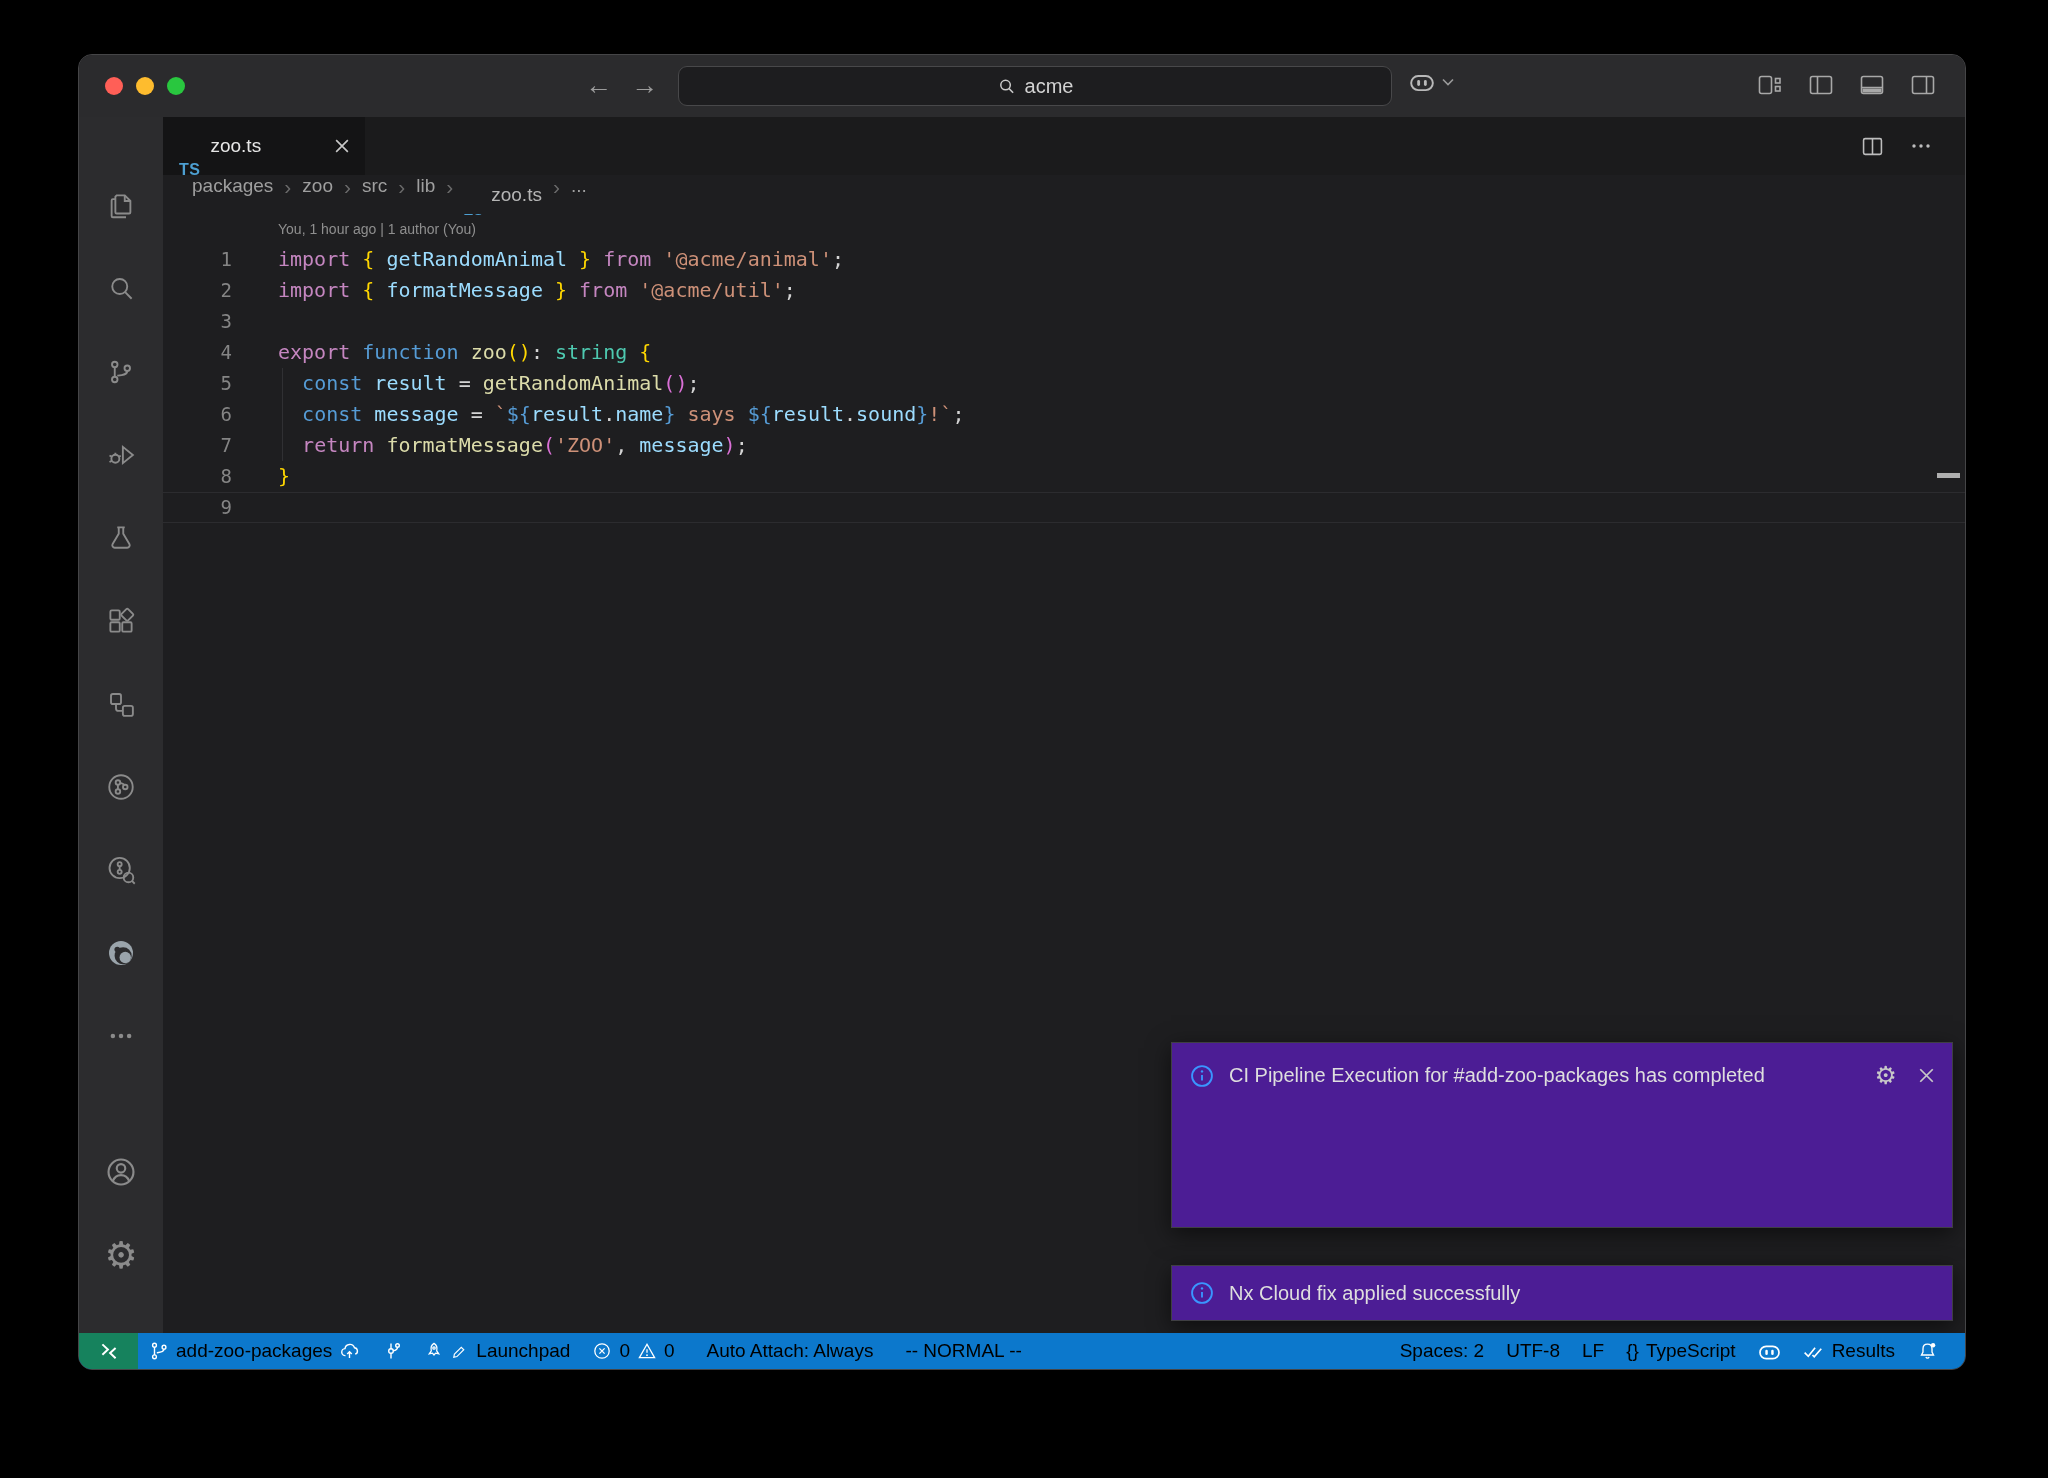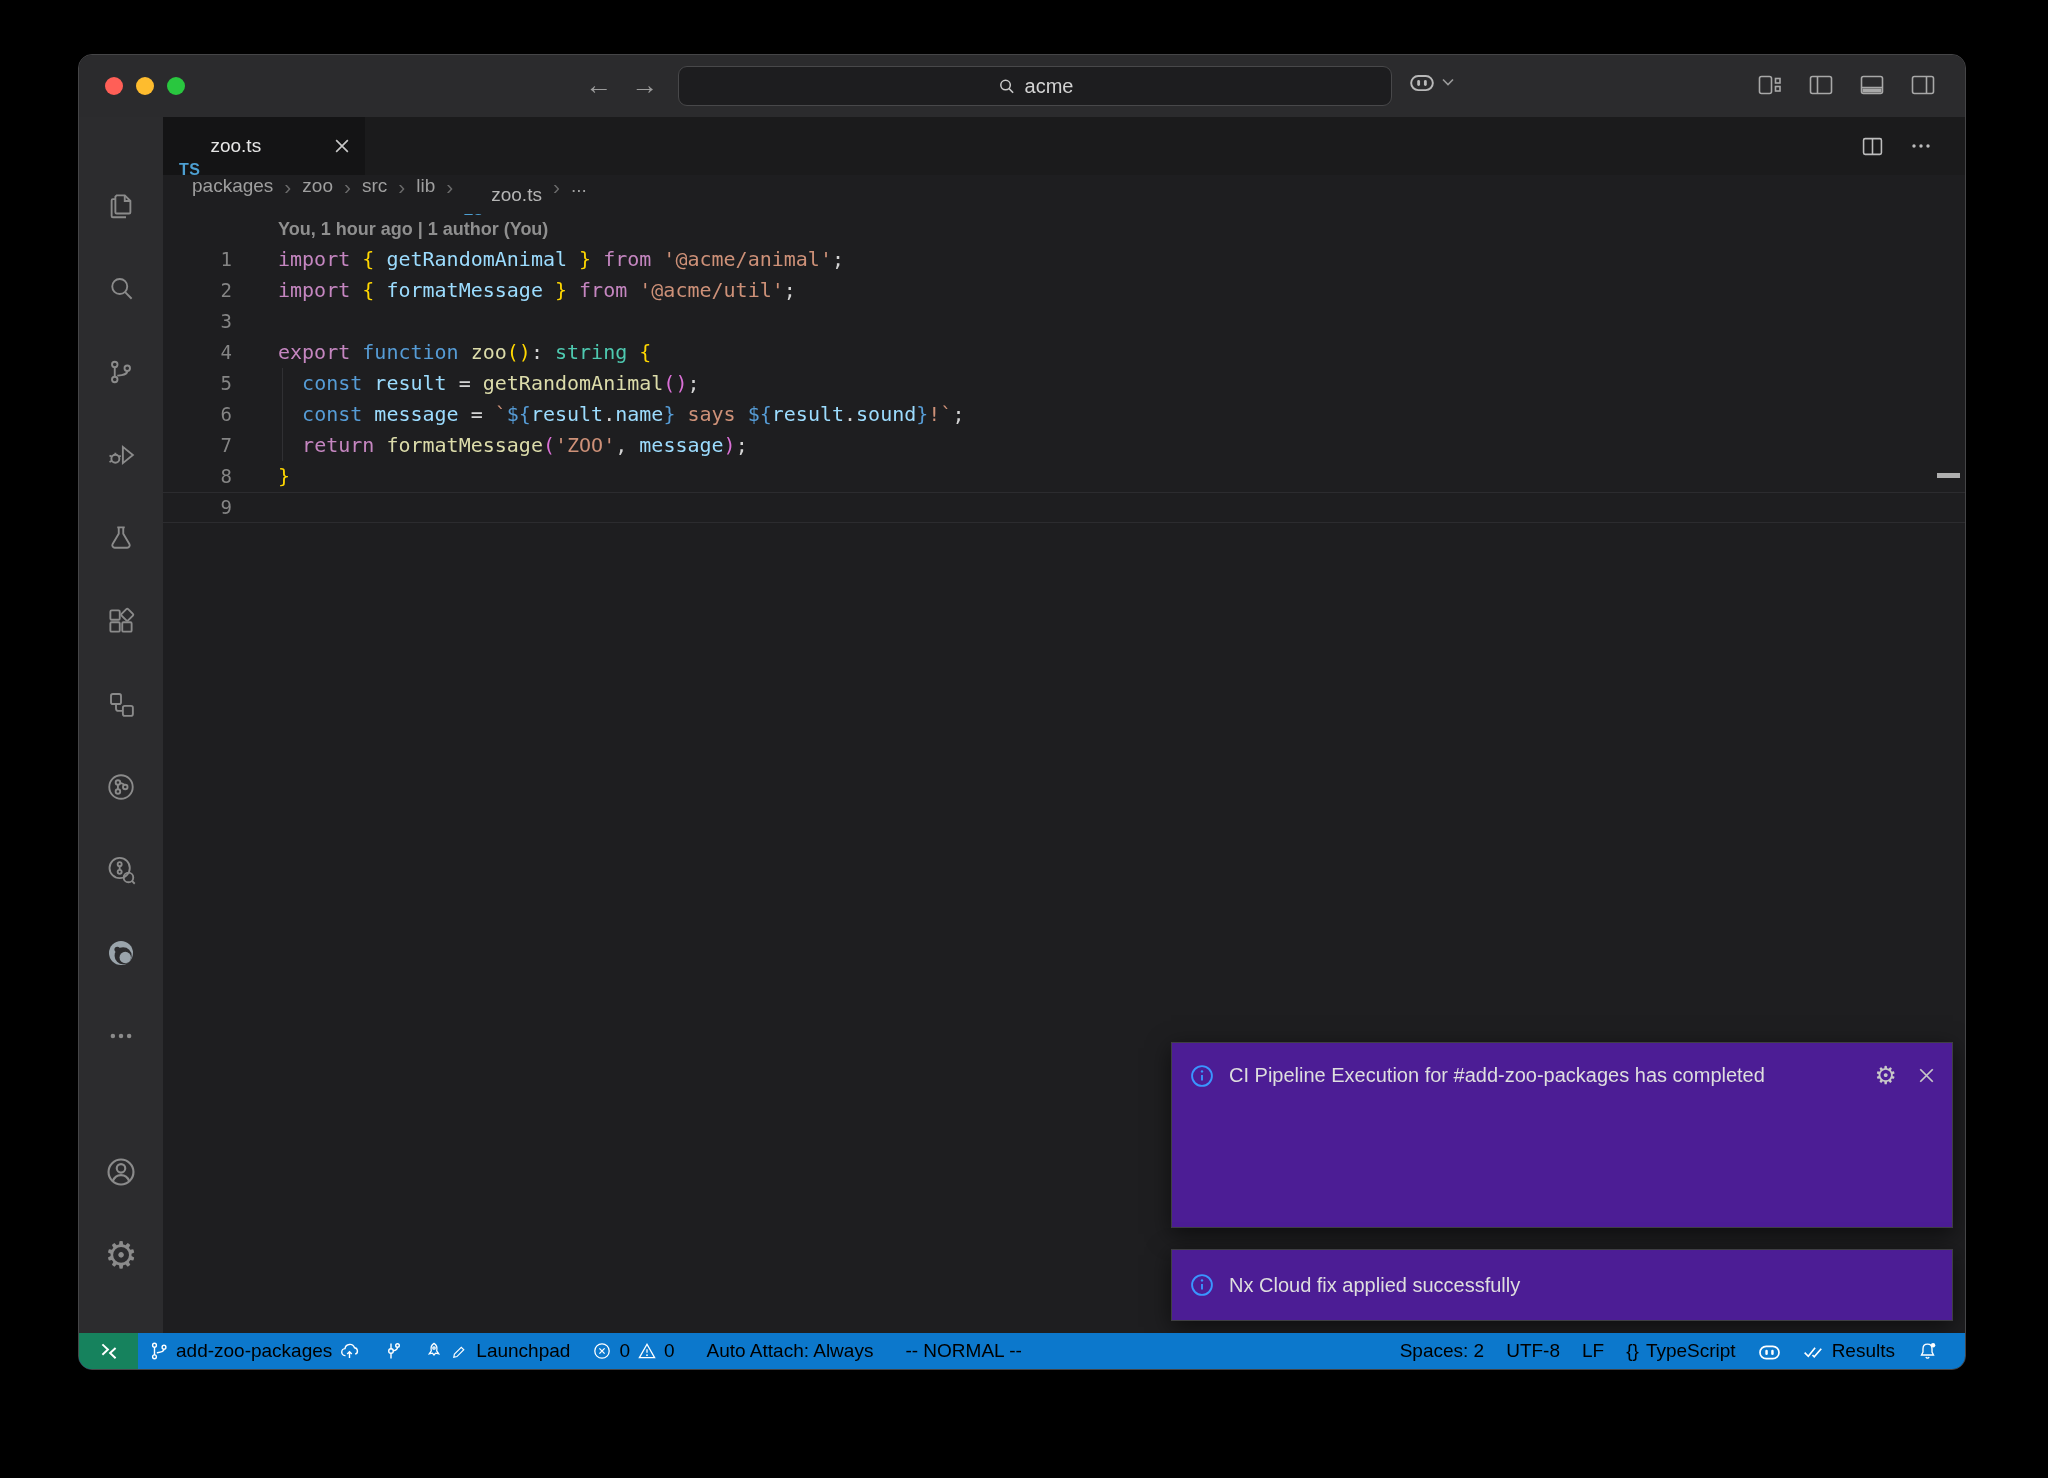--- a/index.html
+++ b/index.html
@@ -39,30 +39,30 @@
   .bc-sep{color:#6b6b6b;font-size:21px;}
   .bc-file{display:flex;align-items:center;gap:8px;color:#b5b5b5;}
   .editor-scroll{flex:1;position:relative;display:flex;background:#1e1e20;overflow:hidden;}
   .current-line{position:absolute;left:0;right:0;top:277px;height:31px;
                 border-top:1px solid #2c2c2f;border-bottom:1px solid #2c2c2f;box-sizing:border-box;}
   .gutter{width:69px;flex:none;text-align:right;color:#858585;
           font-family:"DejaVu Sans Mono",monospace;font-size:19px;position:relative;}
   .gspacer{height:29px;}
   .ln{height:31px;line-height:31px;}
   .code-col{flex:1;position:relative;font-family:"DejaVu Sans Mono",monospace;font-size:20px;min-width:0;}
-  .blame{height:29px;line-height:29px;padding-left:46px;color:#8f8f8f;font-size:18px;
-         font-family:"Liberation Sans",sans-serif;font-weight:bold;}
+  .blame{height:29px;line-height:29px;padding-left:46px;color:#8f8f8f;font-size:14px;
+         font-family:"Liberation Sans",sans-serif;}
   .code-row{height:31px;line-height:31px;white-space:pre;padding-left:46px;position:relative;}
   .code-row.g::before{content:"";position:absolute;left:50px;top:0;bottom:0;width:1px;background:#303033;}
   .overview-mark{position:absolute;right:5px;top:258px;width:23px;height:5px;background:#c9c9c9;opacity:.85;}
   
   .toast{position:absolute;right:12px;width:782px;background:#4c1d95;border:1px solid #3f3f43;
          box-sizing:border-box;box-shadow:0 6px 22px rgba(0,0,0,.55);color:#dcdcdc;}
   .toast1{bottom:141px;height:186px;display:flex;flex-direction:column;padding:17px 18px;}
-  .toast2{bottom:48px;height:72px;display:flex;align-items:center;gap:15px;padding:0 18px;}
+  .toast2{bottom:48px;height:56px;display:flex;align-items:center;gap:15px;padding:0 18px;}
   .toast-head{display:flex;align-items:flex-start;gap:15px;}
   .toast-msg{width:560px;font-size:20px;line-height:31px;color:#dedede;}
   .toast-icons{margin-left:auto;display:flex;gap:22px;align-items:center;color:#c8c8c8;padding-top:3px;}
   .toast-foot{margin-top:auto;display:flex;align-items:center;}
   .toast-src{font-size:20px;color:#c9c9c9;}
   .btns{margin-left:auto;display:flex;gap:15px;}
   .btn{height:44px;padding:0 20px;display:flex;align-items:center;font-size:19px;color:#fff;border-radius:3px;}
   .btn.primary{background:var(--button_primary_bg);}
   .btn.secondary{background:var(--button_secondary_bg);}
   .gear-small{font-size:25px;line-height:1;font-family:"DejaVu Sans",sans-serif;}

